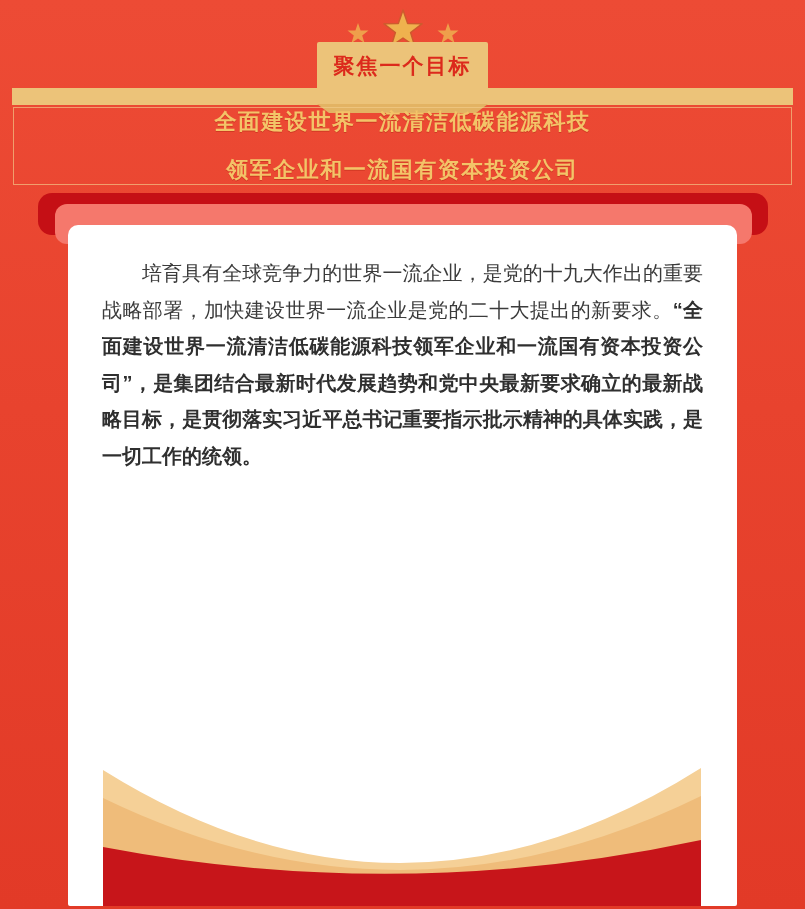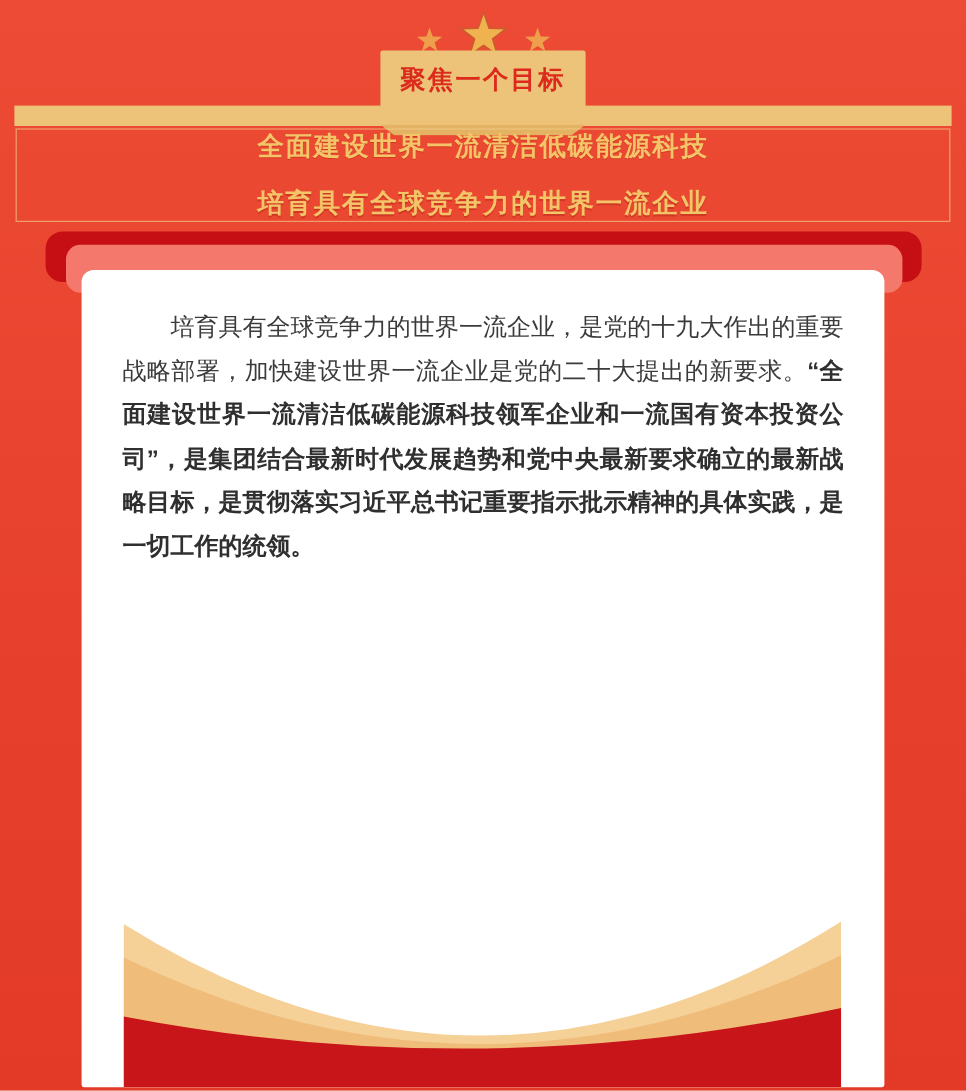--- a/index.html
+++ b/index.html
@@ -93,21 +93,21 @@
 
   <div class="gold-bar"></div>
   <div class="banner-fold"></div>
 
   <div class="banner">
     <span class="banner-label">聚焦一个目标</span>
   </div>
 
   <div class="headline-box">
     <div class="headline-line">全面建设世界一流清洁低碳能源科技</div>
-    <div class="headline-line">培育具有全球竞争力的世界一流企业</div>
+    <div class="headline-line">领军企业和一流国有资本投资公司</div>
   </div>
 
   <div class="bar-dark-red"></div>
   <div class="bar-pink"></div>
 
   <div class="card">
     <div class="card-text">
       <p><span>培育具有全球竞争力的世界一流企业，是党的十九大作出的重要战略部署，加快建设世界一流企业是党的二十大提出的新要求。</span><b>“全面建设世界一流清洁低碳能源科技领军企业和一流国有资本投资公司”，是集团结合最新时代发展趋势和党中央最新要求确立的最新战略目标，是贯彻落实习近平总书记重要指示批示精神的具体实践，是一切工作的统领。</b></p>
     </div>
 

